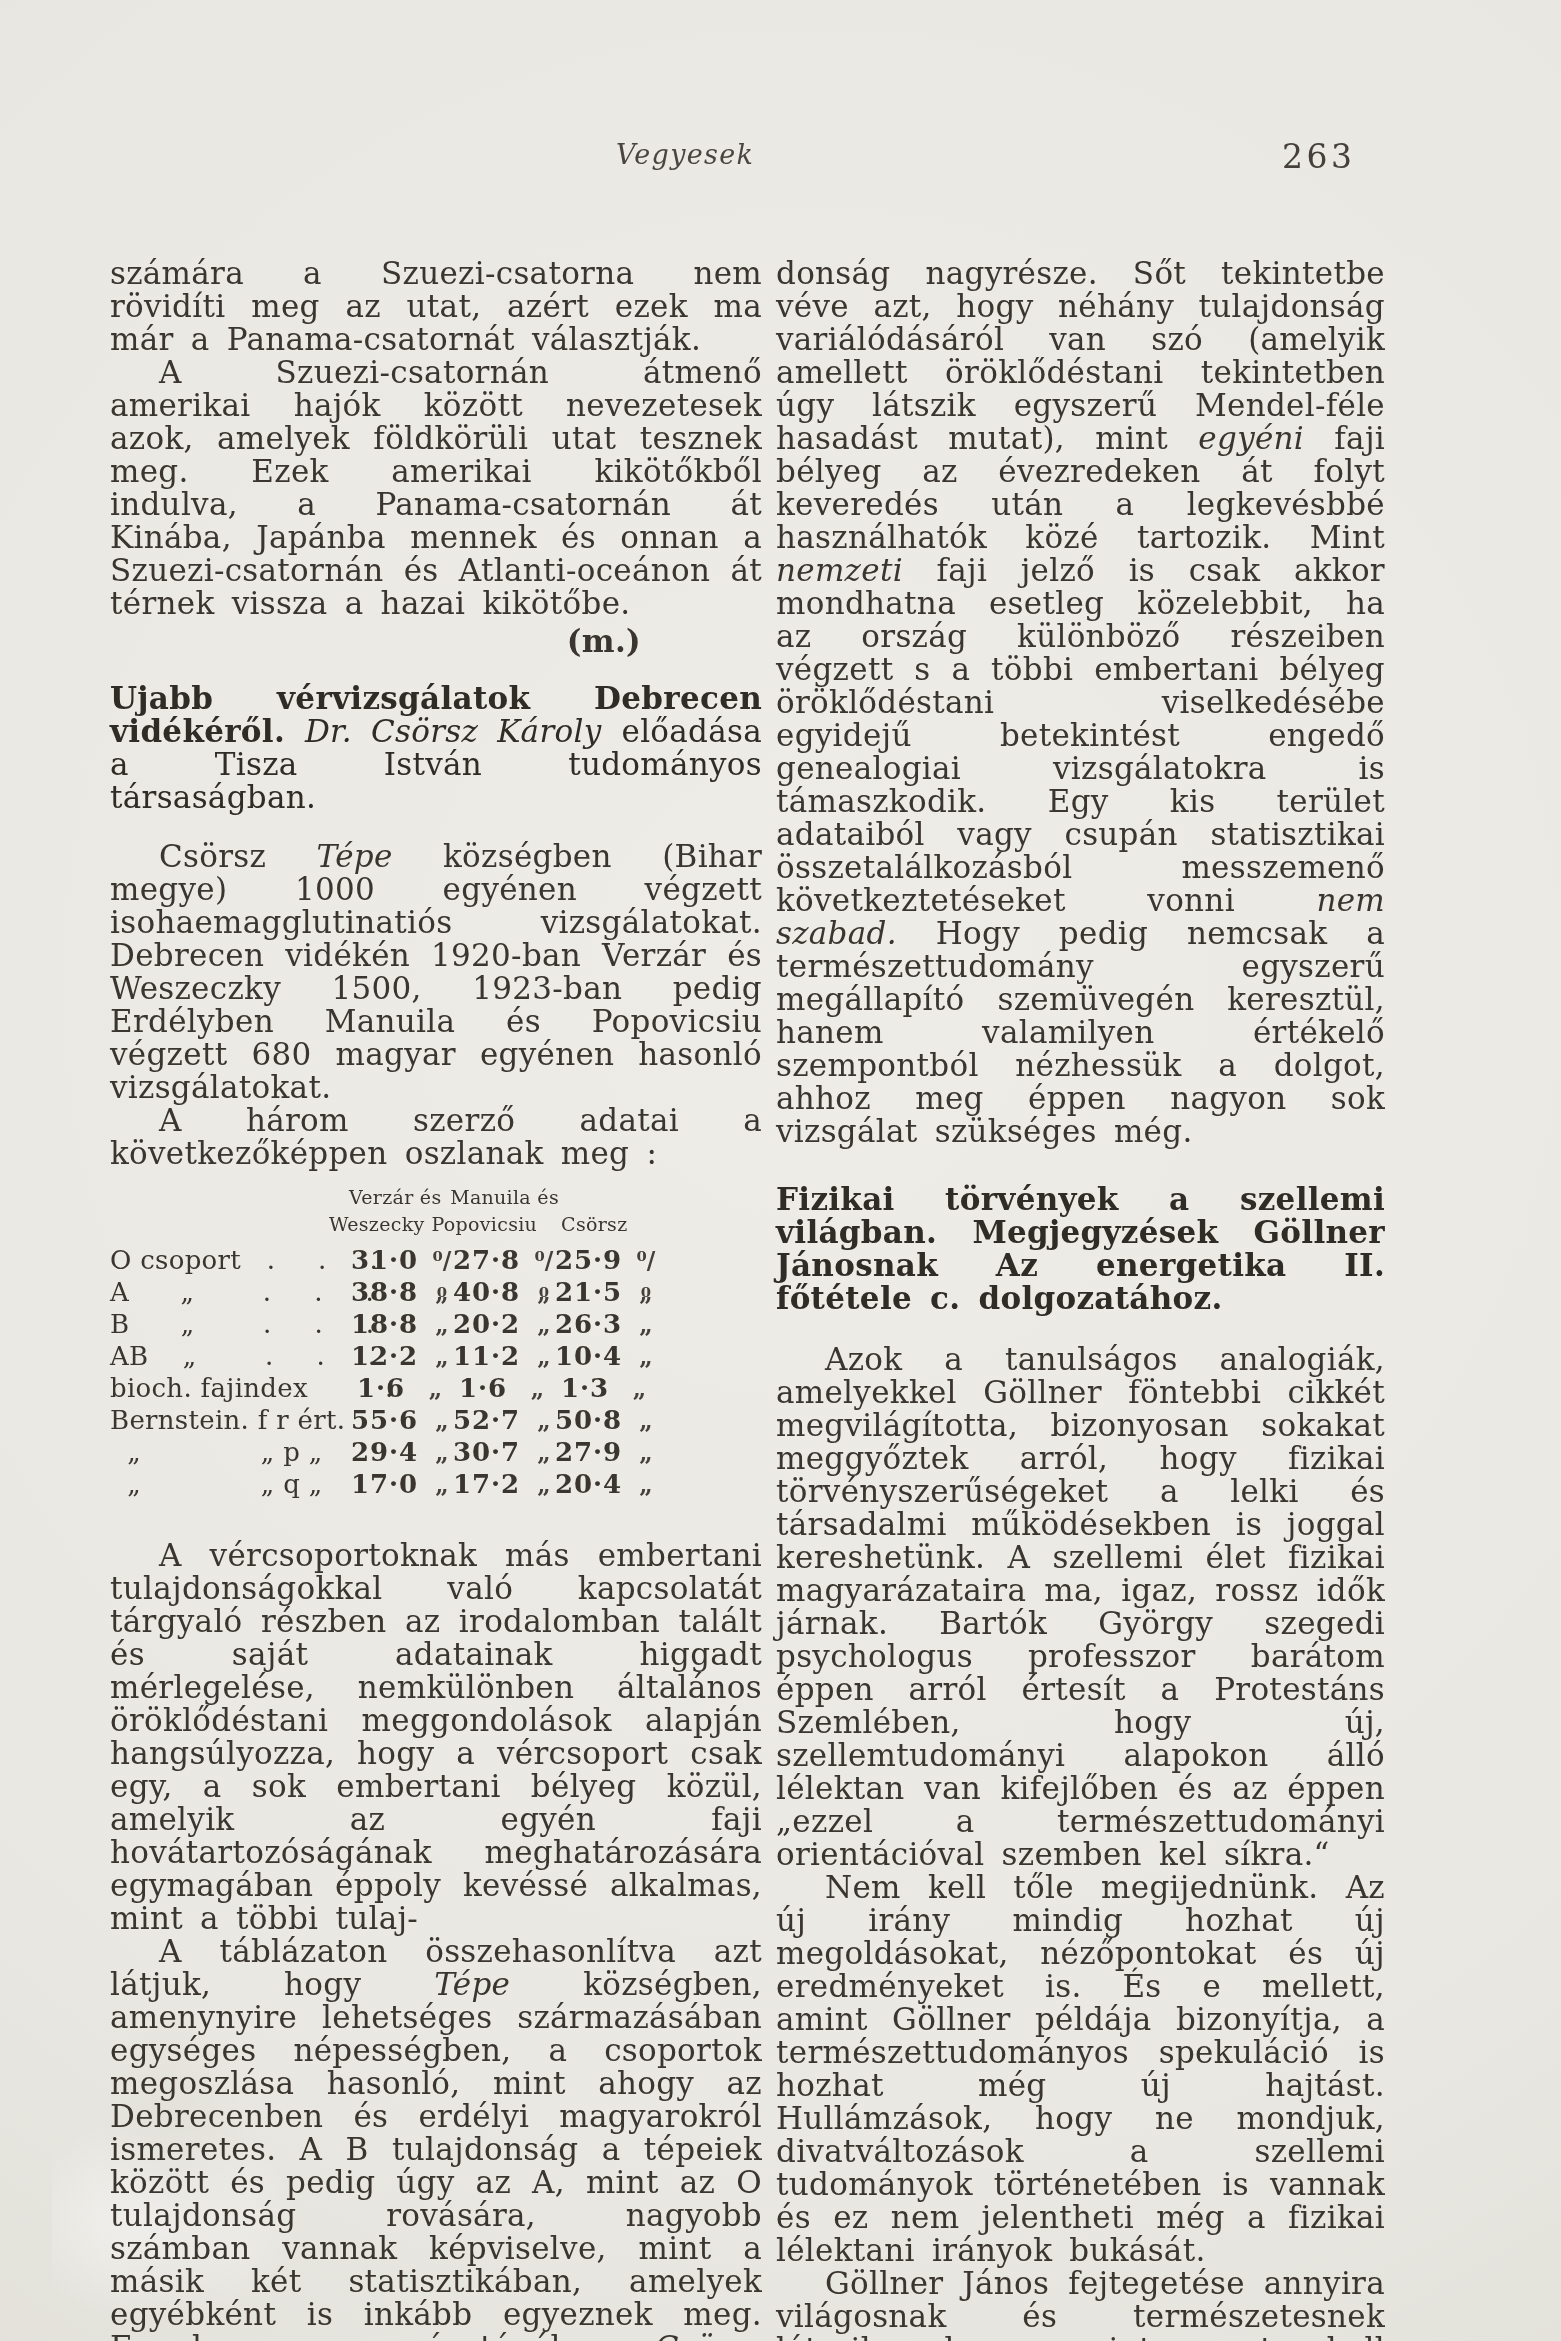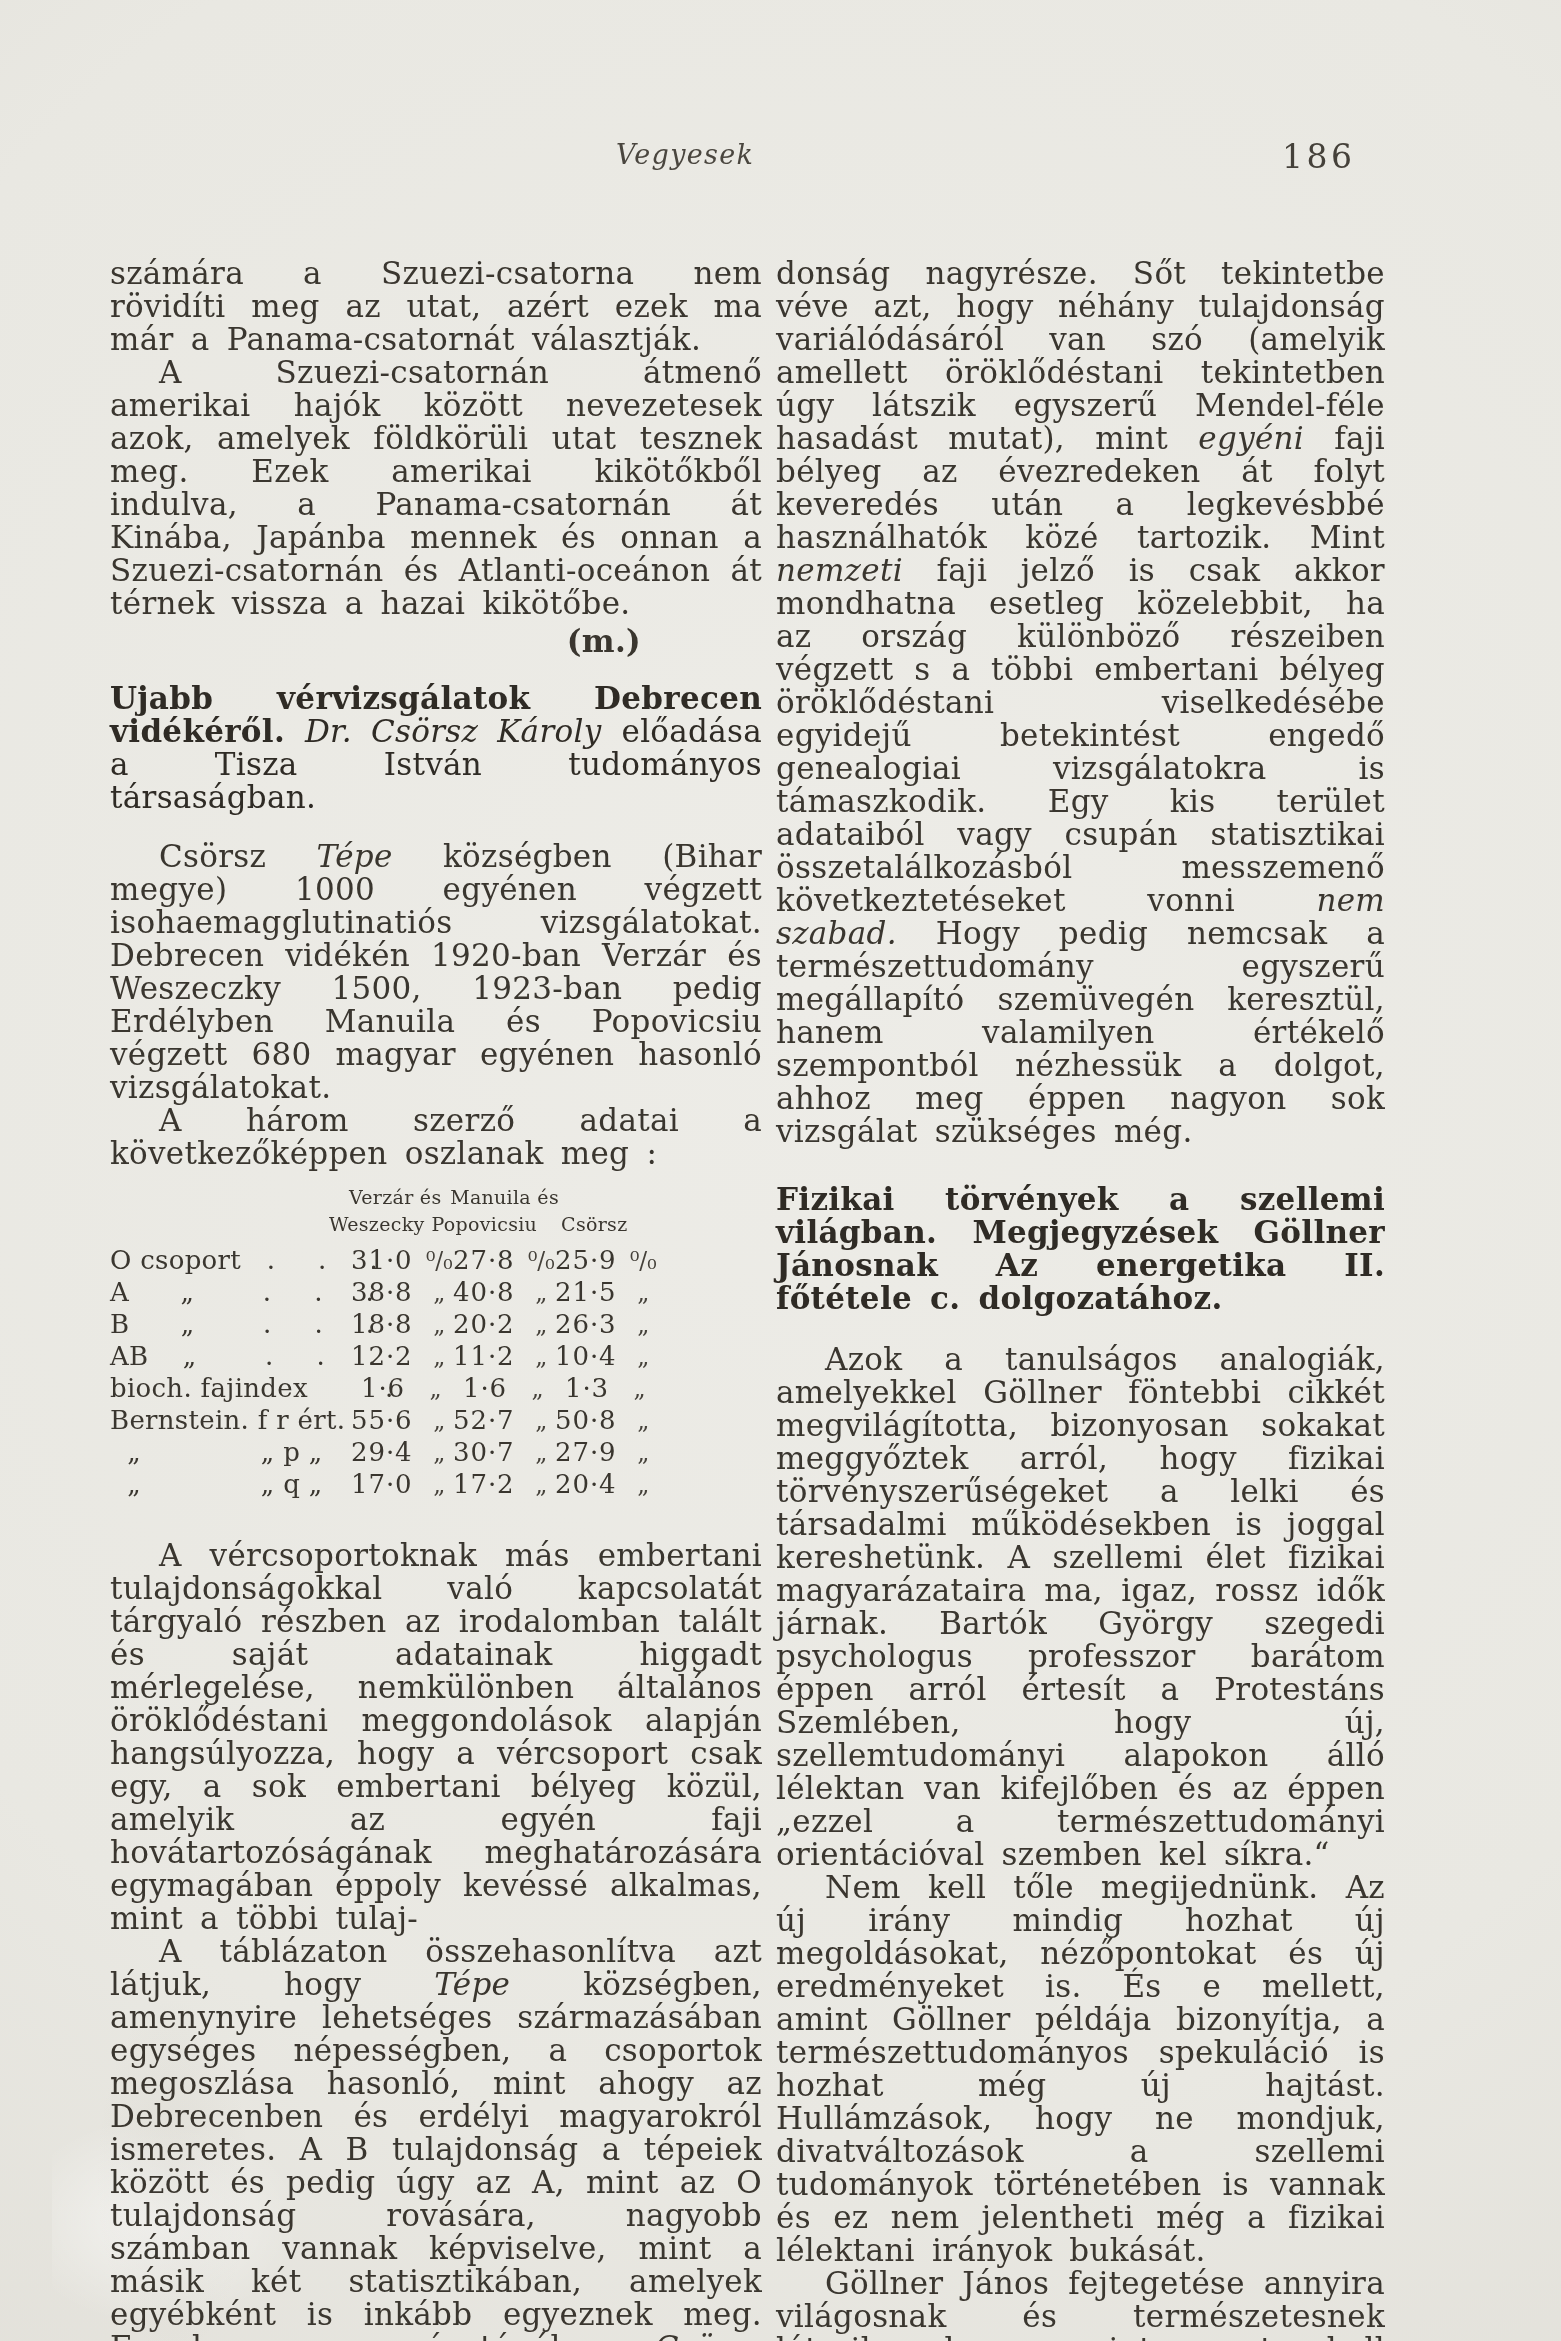--- a/index.html
+++ b/index.html
@@ -60,33 +60,33 @@
   
   .vtable { margin:14px 0 38px 0; }
   .vt-h1, .vt-h2 { display:flex; font-size:19px; line-height:27px; letter-spacing:0.3px; }
   .vt-h1 { padding-left:239px; }
   .vt-h1 .g2 { margin-left:8.7px; }
   .vt-h2 { padding-left:219px; margin-bottom:7px; }
   .vt-h2 .c2 { margin-left:7px; }
   .vt-h2 .c3 { margin-left:24px; }
   .vt-row { display:flex; align-items:baseline; height:32px; font-size:26px; }
   .vt-label { width:241px; white-space:pre; letter-spacing:0.3px; }
-  .vt-val { width:102px; display:flex; justify-content:flex-end; align-items:baseline; }
+  .vt-val { width:102px; display:flex; justify-content:flex-end; align-items:baseline;font-weight:bold; }
   .vt-num { text-align:right; letter-spacing:0.9px; }
   .vt-unit { width:35px; text-align:center; margin-left:13px; font-size:23.4px; color:#45413a; }
 </style>
 </head>
 <body>
 
 <div class="page">
   <div class="stain stain-a"></div>
   <div class="stain stain-b"></div>
 
   <div class="running-title">Vegyesek</div>
-  <div class="page-number">186</div>
+  <div class="page-number">263</div>
 
   <div class="columns">
 
     <section class="col col-left">
       <p class="noind">számára a Szuezi-csatorna nem rövidíti meg az utat, azért ezek ma már a Panama-csatornát választják.</p>
       <p>A Szuezi-csatornán átmenő amerikai hajók között nevezetesek azok, amelyek földkörüli utat tesznek meg. Ezek amerikai kikötőkből indulva, a Panama-csatornán át Kinába, Japánba mennek és onnan a Szuezi-csatornán és Atlanti-oceánon át térnek vissza a hazai kikötőbe.</p>
       <p class="sig">(m.)</p>
 
       <p class="article-head"><b>Ujabb vérvizsgálatok Debrecen vidékéről.</b>
         <span class="it">Dr. Csörsz Károly</span>

